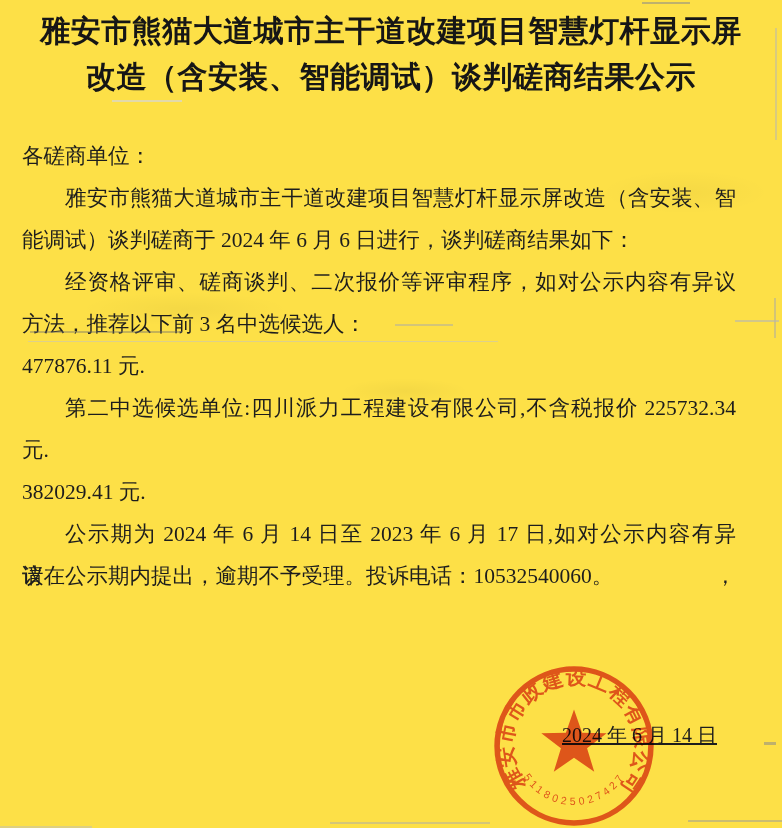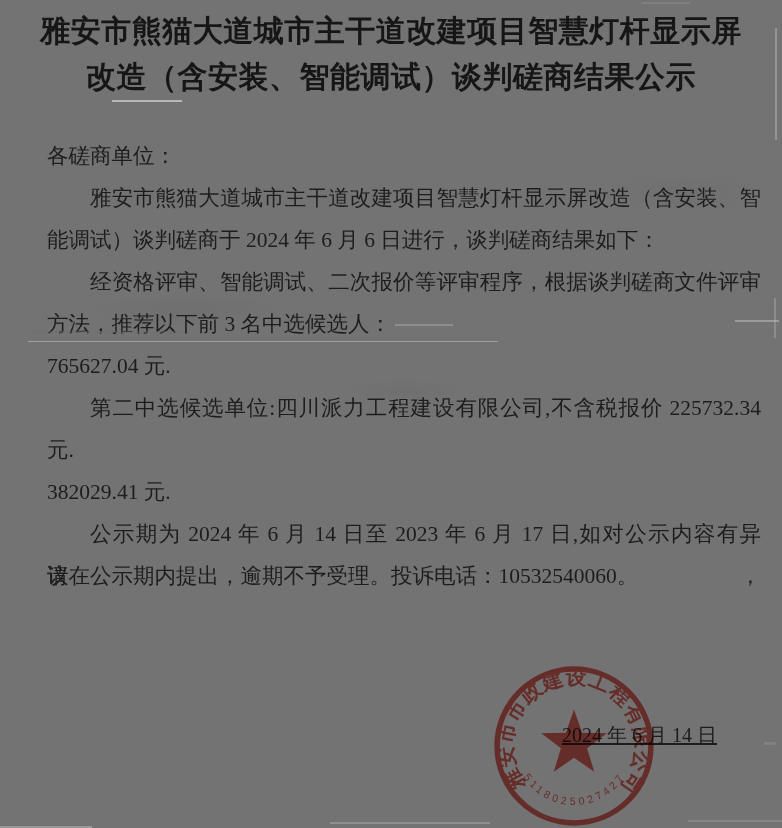--- a/index.html
+++ b/index.html
@@ -1,21 +1,21 @@
 <!DOCTYPE html>
 <html><head>
 <meta charset="utf-8">
 <style>
   html, body { margin: 0; padding: 0; background: #ffffff; }
   .page {
     position: relative;
     width: 782px;
     height: 828px;
     overflow: hidden;
-    background: #737373;
+    background: #fde047;
     font-family: "Liberation Serif", "DejaVu Serif", serif;
     color: #1d1d1d;
   }
   
   .title {
     position: absolute;
     top: 8px;
     left: 0;
     width: 782px;
     text-align: center;
@@ -24,21 +24,21 @@
     font-size: 30px;
     line-height: 46px;
     color: #161616;
     letter-spacing: 0.5px;
   }
   .title .tl { display: block; }
   
   .body-text {
     position: absolute;
     top: 135px;
-    left: 47px;
+    left: 22px;
     width: 714px;
     font-size: 21.5px;
   }
   .line {
     height: 42px;
     line-height: 42px;
     white-space: nowrap;
     text-align: left;
   }
   .line.indent { text-indent: 2em; }
@@ -116,23 +116,23 @@
 
   <div class="title">
     <span class="tl">雅安市熊猫大道城市主干道改建项目智慧灯杆显示屏</span>
     <span class="tl">改造（含安装、智能调试）谈判磋商结果公示</span>
   </div>
 
   <div class="body-text">
     <div class="line">各磋商单位：</div>
     <div class="line indent full">雅安市熊猫大道城市主干道改建项目智慧灯杆显示屏改造（含安装、智</div>
     <div class="line">能调试）谈判磋商于 2024 年 6 月 6 日进行，谈判磋商结果如下：</div>
-    <div class="line indent full">经资格评审、智能调试、二次报价等评审程序，根据谈判磋商文件评审</div>
+    <div class="line indent full">经资格评审、磋商谈判、二次报价等评审程序，如对公示内容有异议</div>
     <div class="line">方法，推荐以下前 3 名中选候选人：</div>
-    <div class="line">765627.04 元.</div>
+    <div class="line">477876.11 元.</div>
     <div class="line indent full">第二中选候选单位:四川派力工程建设有限公司,不含税报价 225732.34</div>
     <div class="line">元.</div>
     <div class="line">382029.41 元.</div>
     <div class="line indent full">公示期为 2024 年 6 月 14 日至 2023 年 6 月 17 日,如对公示内容有异议，</div>
     <div class="line">请在公示期内提出，逾期不予受理。投诉电话：10532540060。</div>
   </div>
 
 
   <div class="sig-date">2024 年 6 月 14 日</div>
 

